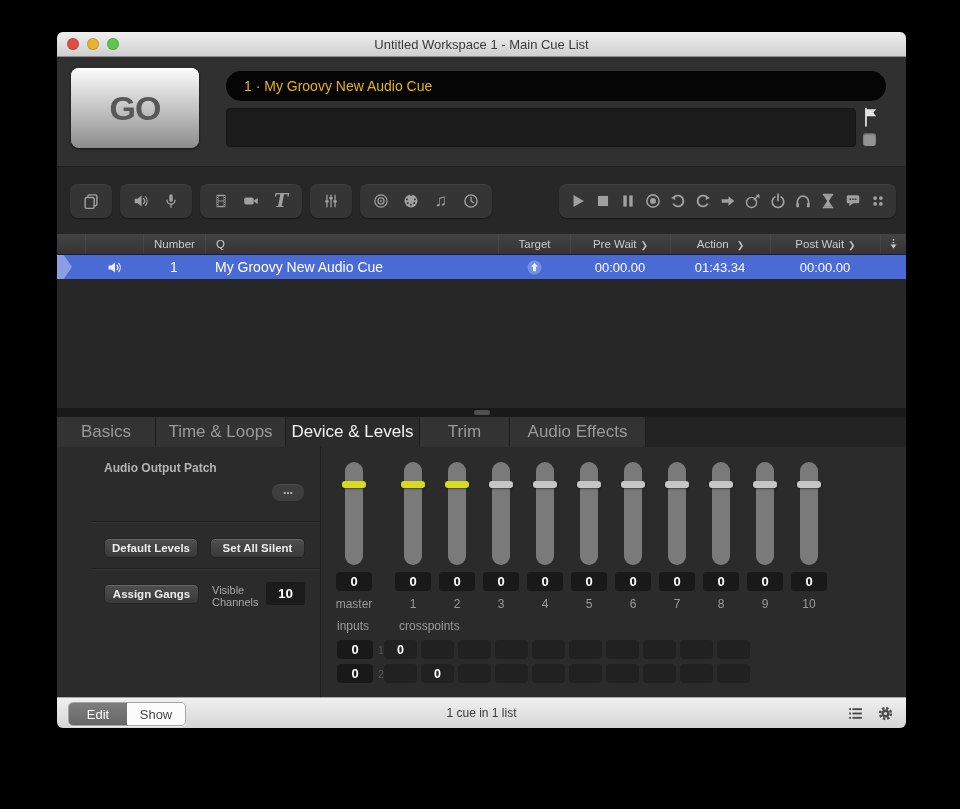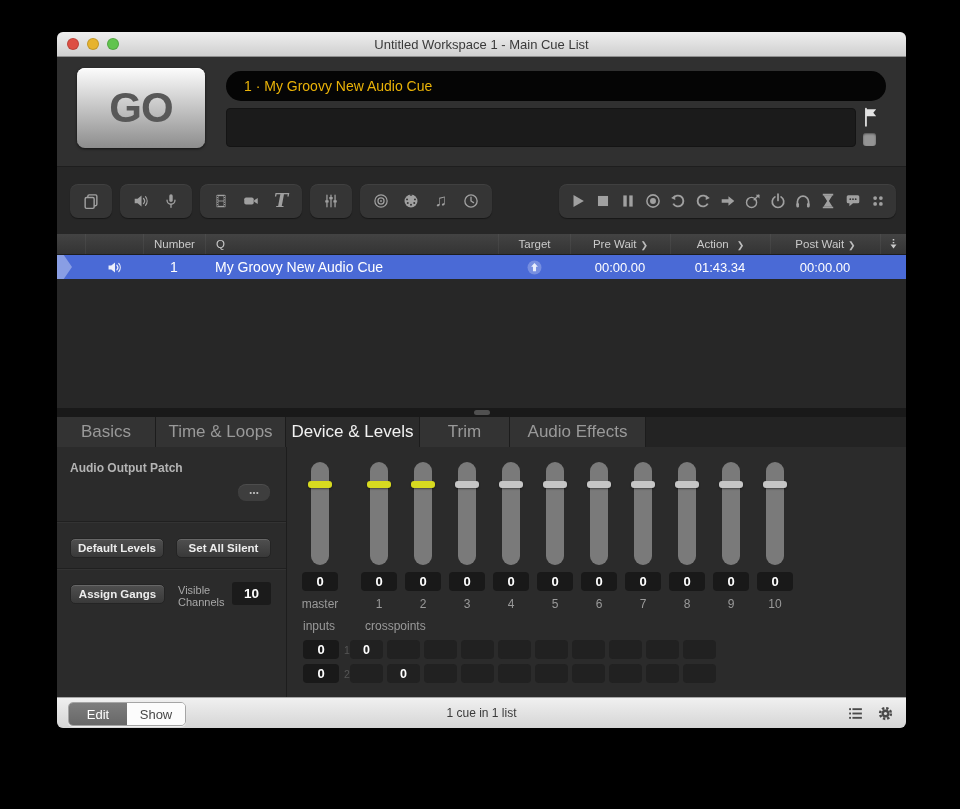--- a/index.html
+++ b/index.html
@@ -7,23 +7,23 @@
   .window{position:absolute;left:57px;top:32px;width:849px;height:696px;border-radius:6px;overflow:hidden;
           background:#2b2b2b;display:flex;flex-direction:column;box-shadow:0 18px 45px rgba(0,0,0,.85);}
   
   .titlebar{height:24px;background:linear-gradient(#efefef,#cfcfcf);border-bottom:1px solid #8f8f8f;
             display:flex;align-items:center;position:relative;flex:0 0 auto;}
   .traffic{position:absolute;left:10px;top:6px;display:flex;gap:8px;}
   .light{width:12px;height:12px;border-radius:50%;border:1px solid rgba(0,0,0,.15);box-sizing:border-box;}
   .title{flex:1;text-align:center;font-size:13px;color:#3a3a3a;}
   
   .header-area{height:109px;background:#303030;position:relative;flex:0 0 auto;border-bottom:1px solid #1e1e1e;}
-  .go-button{position:absolute;left:20px;top:11px;width:128px;height:80px;border-radius:8px;
+  .go-button{position:absolute;left:14px;top:11px;width:128px;height:80px;border-radius:8px;
              background:linear-gradient(#fcfcfc,#8d8d8d);display:flex;align-items:center;justify-content:center;
-             font-size:42px;font-weight:bold;color:#585858;letter-spacing:-1px;
+             font-size:34px;font-weight:bold;color:#585858;letter-spacing:-1px;
              box-shadow:inset 0 1px 0 #fff, 0 1px 3px rgba(0,0,0,.6);}
   .cue-pill{position:absolute;left:169px;top:14px;width:660px;height:30px;background:#050505;border-radius:15px;
             color:#eab308;font-size:14px;display:flex;align-items:center;padding:0 18px;box-sizing:border-box;}
   .notes-box{position:absolute;left:169px;top:51px;width:630px;height:39px;background:#1b1b1b;
              border:1px solid #141414;border-radius:4px;box-sizing:border-box;color:#ccc;font-size:12px;padding:3px 8px;}
   .flag-wrap{position:absolute;left:804px;top:49px;width:22px;height:22px;color:#e3e3e3;}
   .flag-check{position:absolute;left:806px;top:76px;width:13px;height:13px;background:#949494;border-radius:3px;
               box-shadow:inset 0 1px 2px rgba(0,0,0,.45);}
   
   .toolbar{height:67px;background:#272727;display:flex;align-items:center;padding:0 10px 0 13px;gap:8px;
@@ -59,21 +59,21 @@
   .splitter{height:9px;background:#191919;display:flex;align-items:center;justify-content:center;flex:0 0 auto;}
   .grip{width:16px;height:5px;border-radius:3px;background:#505050;}
   
   .tabstrip{height:30px;background:#232323;display:flex;flex:0 0 auto;}
   .tab{height:30px;display:flex;align-items:center;justify-content:center;font-size:17px;color:#999;
        background:#333;border-right:1px solid #1c1c1c;box-sizing:border-box;}
   .tab.active{background:#2b2b2b;color:#f2f2f2;}
   .tab-filler{flex:1;background:#232323;}
   
   .inspector{height:250px;background:#2b2b2b;display:flex;flex:0 0 auto;}
-  .left-panel{width:230px;position:relative;border-right:1px solid #1d1d1d;box-sizing:border-box;flex:0 0 auto;}
+  .left-panel{width:230px;position:relative;border-right:1px solid #1d1d1d;box-sizing:border-box;flex:0 0 auto;margin-left:34px;}
   .patch-label{position:absolute;left:13px;top:14px;font-size:12px;font-weight:600;color:#b4b4b4;}
   .dropdown{position:absolute;left:12px;top:35px;width:162px;height:21px;border-radius:4px;
             background:linear-gradient(#2c2c2c,#181818);border:1px solid #0e0e0e;box-sizing:border-box;
             color:#f2f2f2;font-size:12px;font-weight:bold;display:flex;align-items:center;padding:0 18px 0 8px;}
   .dropdown .stepper{position:absolute;right:3px;top:3px;width:13px;height:13px;color:#b5b5b5;}
   .dots-btn{position:absolute;left:181px;top:37px;width:32px;height:17px;background:#3e3e3e;border-radius:8px;
             display:flex;align-items:center;justify-content:center;color:#c8c8c8;
             box-shadow:inset 0 1px 0 rgba(255,255,255,.08);}
   .hdivider{position:absolute;left:0;width:229px;height:1px;background:#202020;box-shadow:0 1px 0 rgba(255,255,255,.04);}
   .panel-btn{position:absolute;height:20px;background:linear-gradient(#4f4f4f,#393939);border:1px solid #242424;

